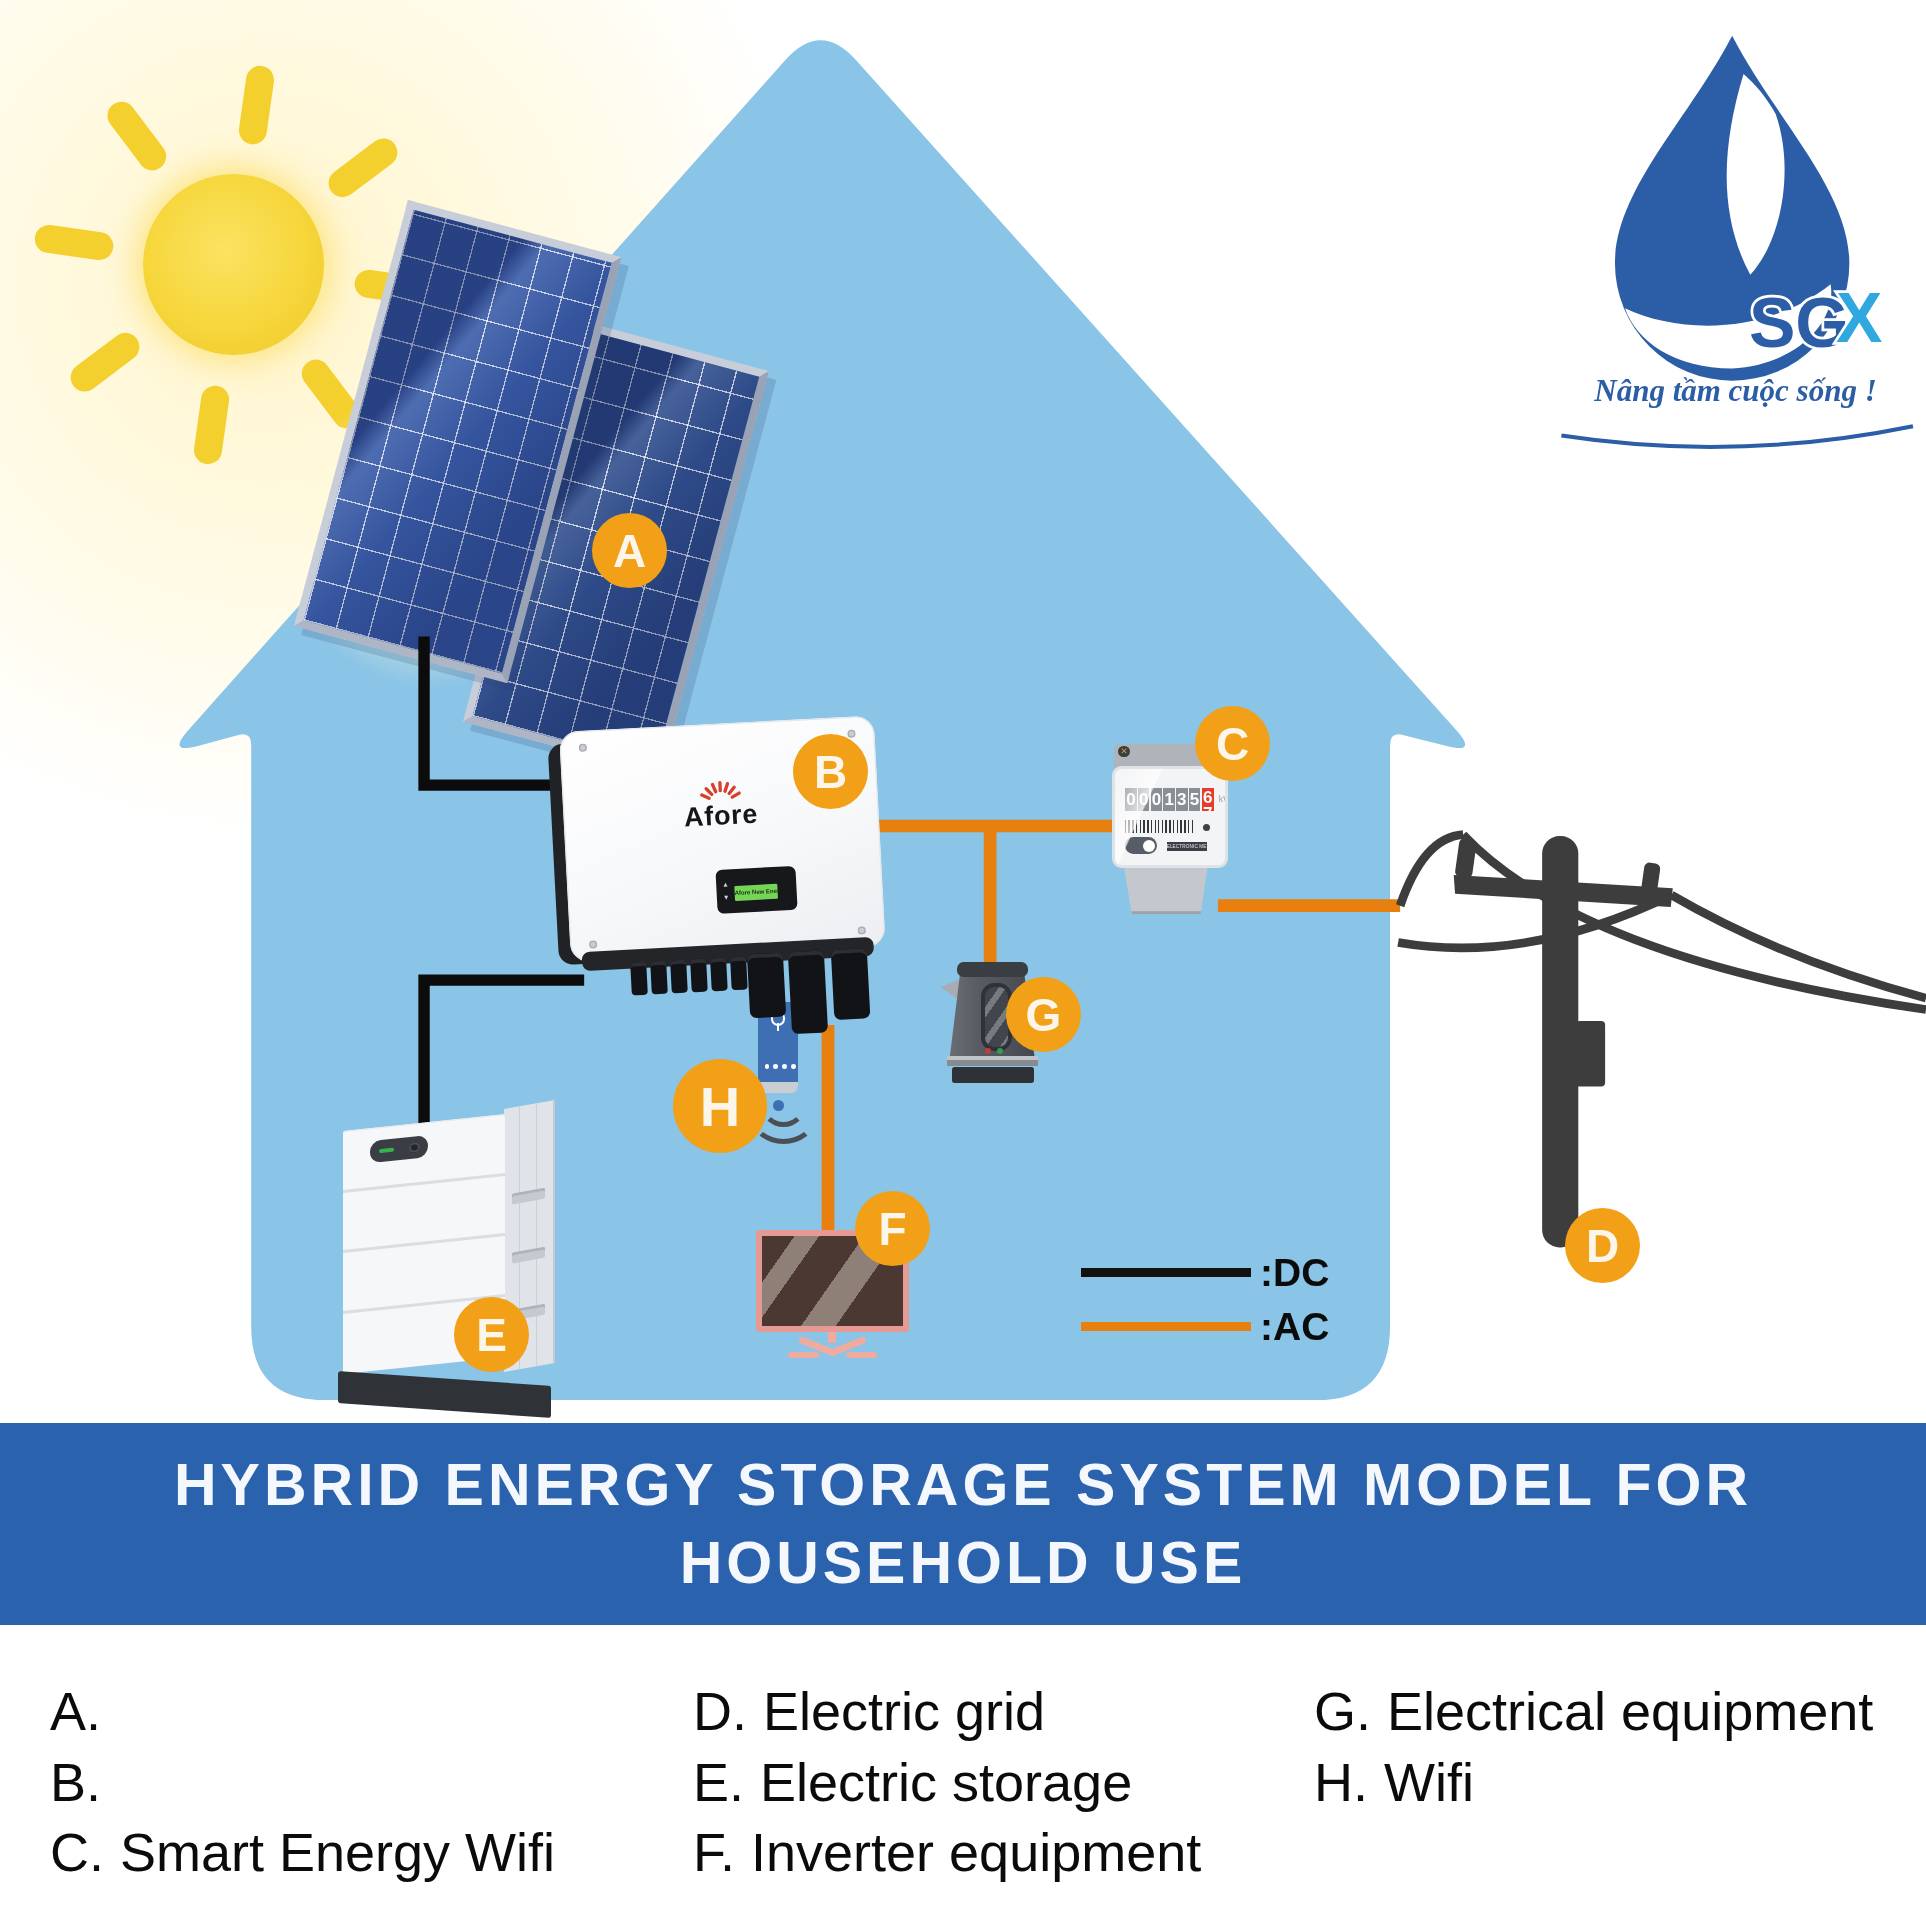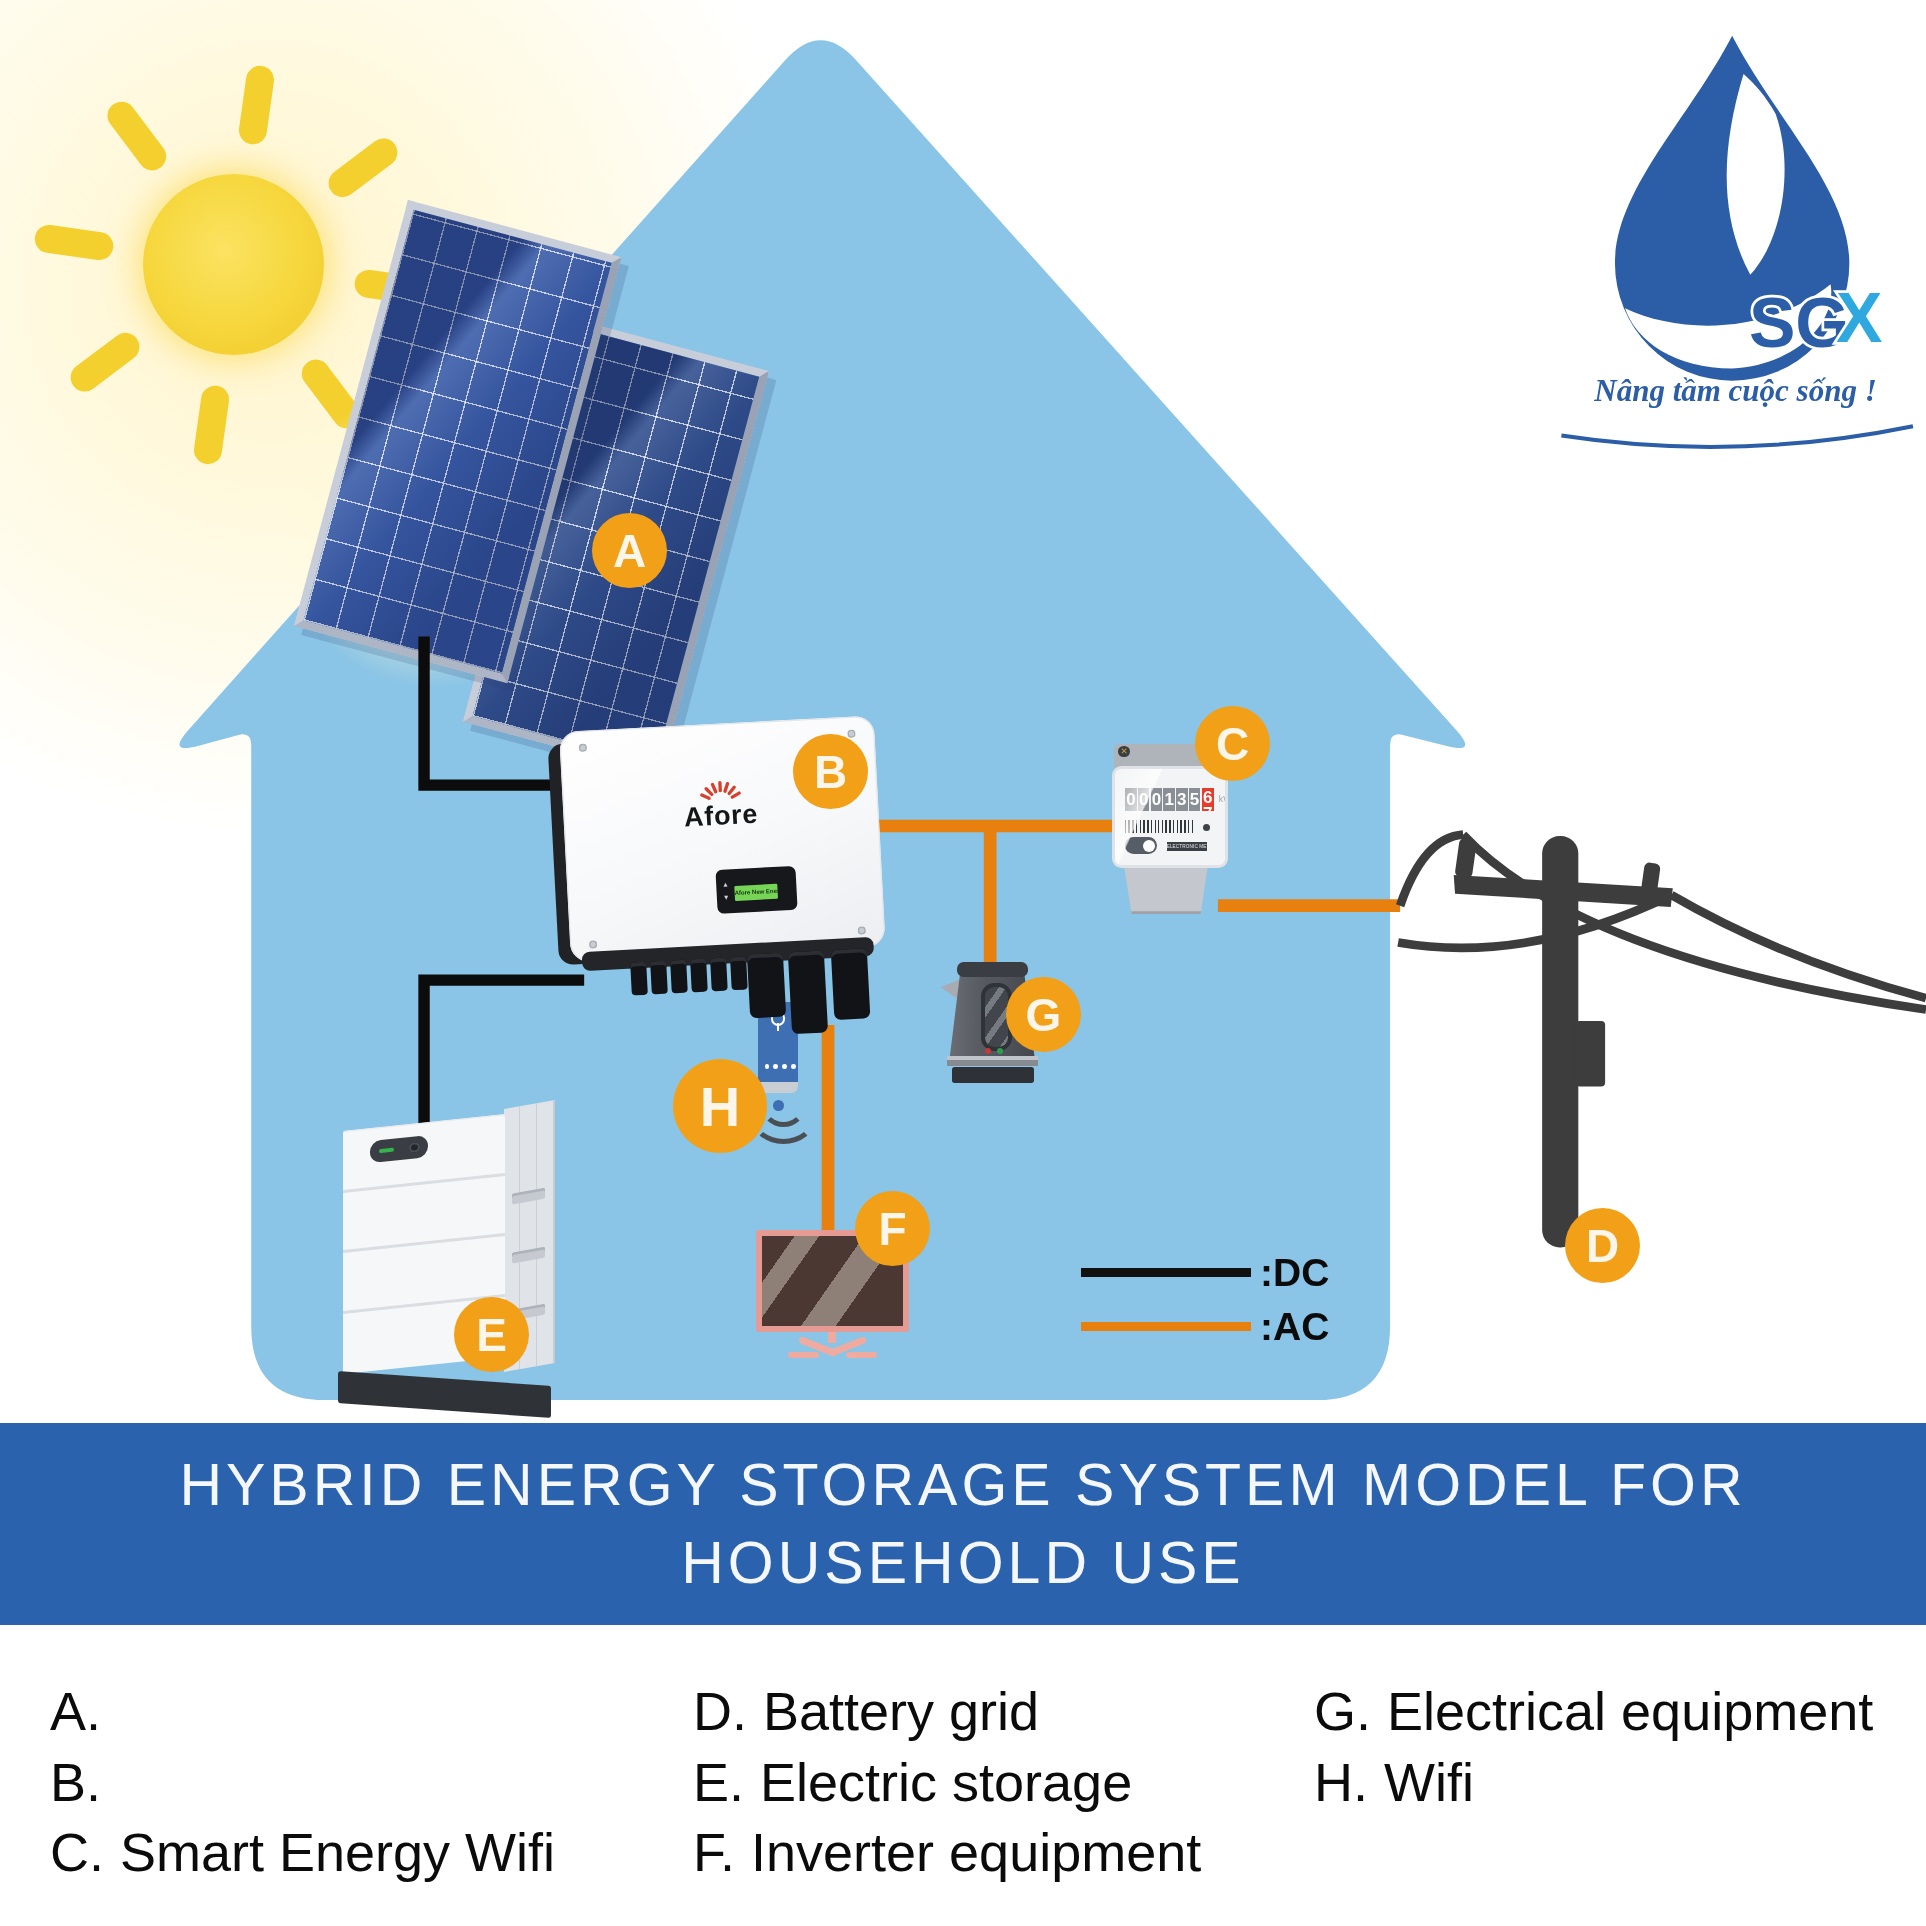--- a/index.html
+++ b/index.html
@@ -169,21 +169,21 @@
   .leg-line{height:9.4px;width:170px;}
   .leg-dc-line{left:1081px;top:1268px;}
   .leg-ac-line{left:1081px;top:1322px;}
   .leg-text{font-size:39px;font-weight:bold;color:#0B0B0B;line-height:43px;}
   .leg-dc-text{left:1260px;top:1251px;}
   .leg-ac-text{left:1260px;top:1305px;}
 
   
   .banner{left:0;top:1423px;width:1926px;height:202px;display:flex;flex-direction:column;
     align-items:center;justify-content:center;gap:17.4px;z-index:20;}
-  .banner div{color:#F4F7FB;font-weight:normal;font-size:59px;letter-spacing:4px;line-height:60px;white-space:nowrap;}
+  .banner div{color:#F4F7FB;font-weight:bold;font-size:59px;letter-spacing:4px;line-height:60px;white-space:nowrap;}
   .list-col{z-index:20;}
   .col-1{left:50px;top:1683px;}
   .col-2{left:693px;top:1683px;}
   .col-3{left:1314px;top:1683px;}
   .item{display:flex;font-size:54px;color:#0B0B0B;line-height:56px;margin-bottom:14.7px;white-space:nowrap;}
   .item .iid{margin-right:16px;}
 
   
   .logo{left:1548px;top:19px;width:375px;height:442px;z-index:20;}
   .tagline{position:absolute;left:0;top:354px;width:375px;text-align:center;
@@ -396,21 +396,21 @@
         <span class="iid">B.</span>
       </div>
     <div class="item">
         <span class="iid">C.</span>
         <span>Smart Energy Wifi</span>
       </div>
   </div>
   <div class="abs list-col col-2">
     <div class="item">
         <span class="iid">D.</span>
-        <span>Battery grid</span>
+        <span>Electric grid</span>
       </div>
     <div class="item">
         <span class="iid">E.</span>
         <span>Electric storage</span>
       </div>
     <div class="item">
         <span class="iid">F.</span>
         <span>Inverter equipment</span>
       </div>
   </div>

